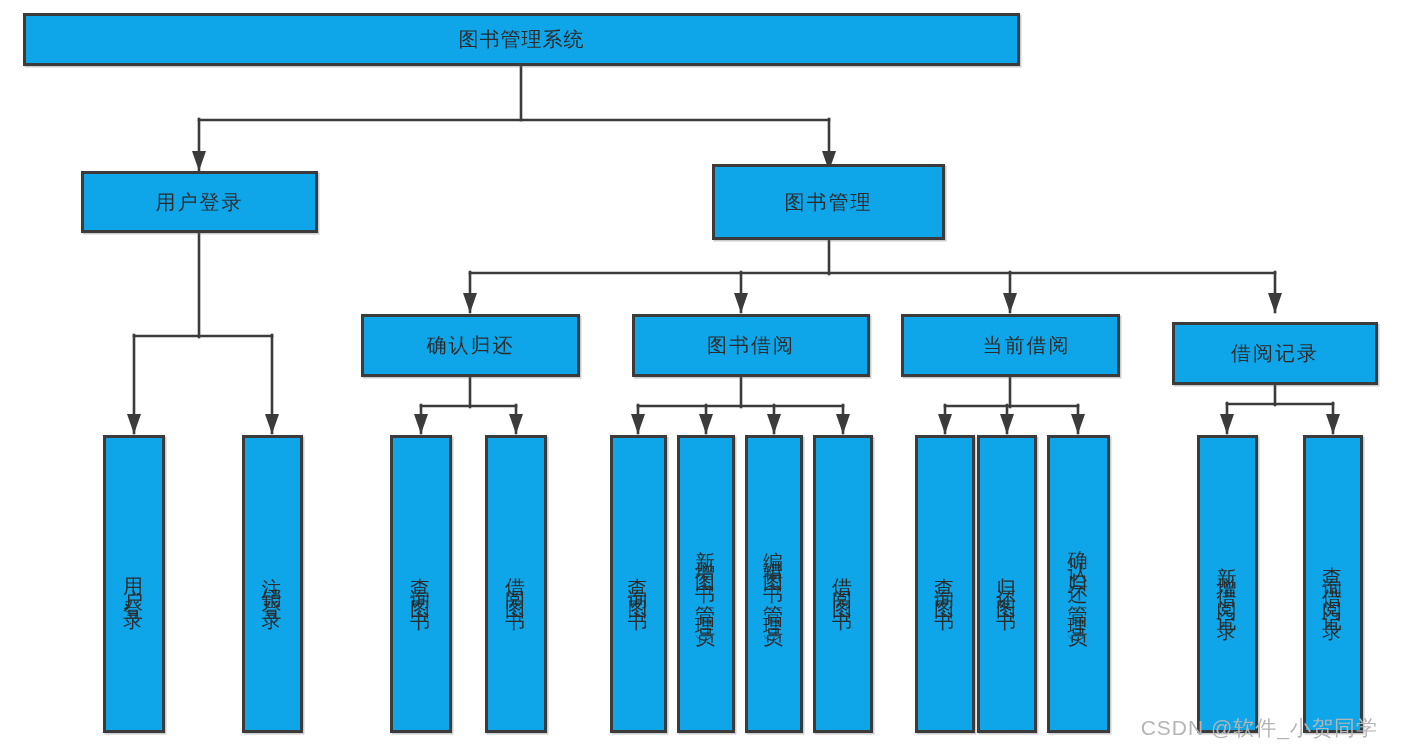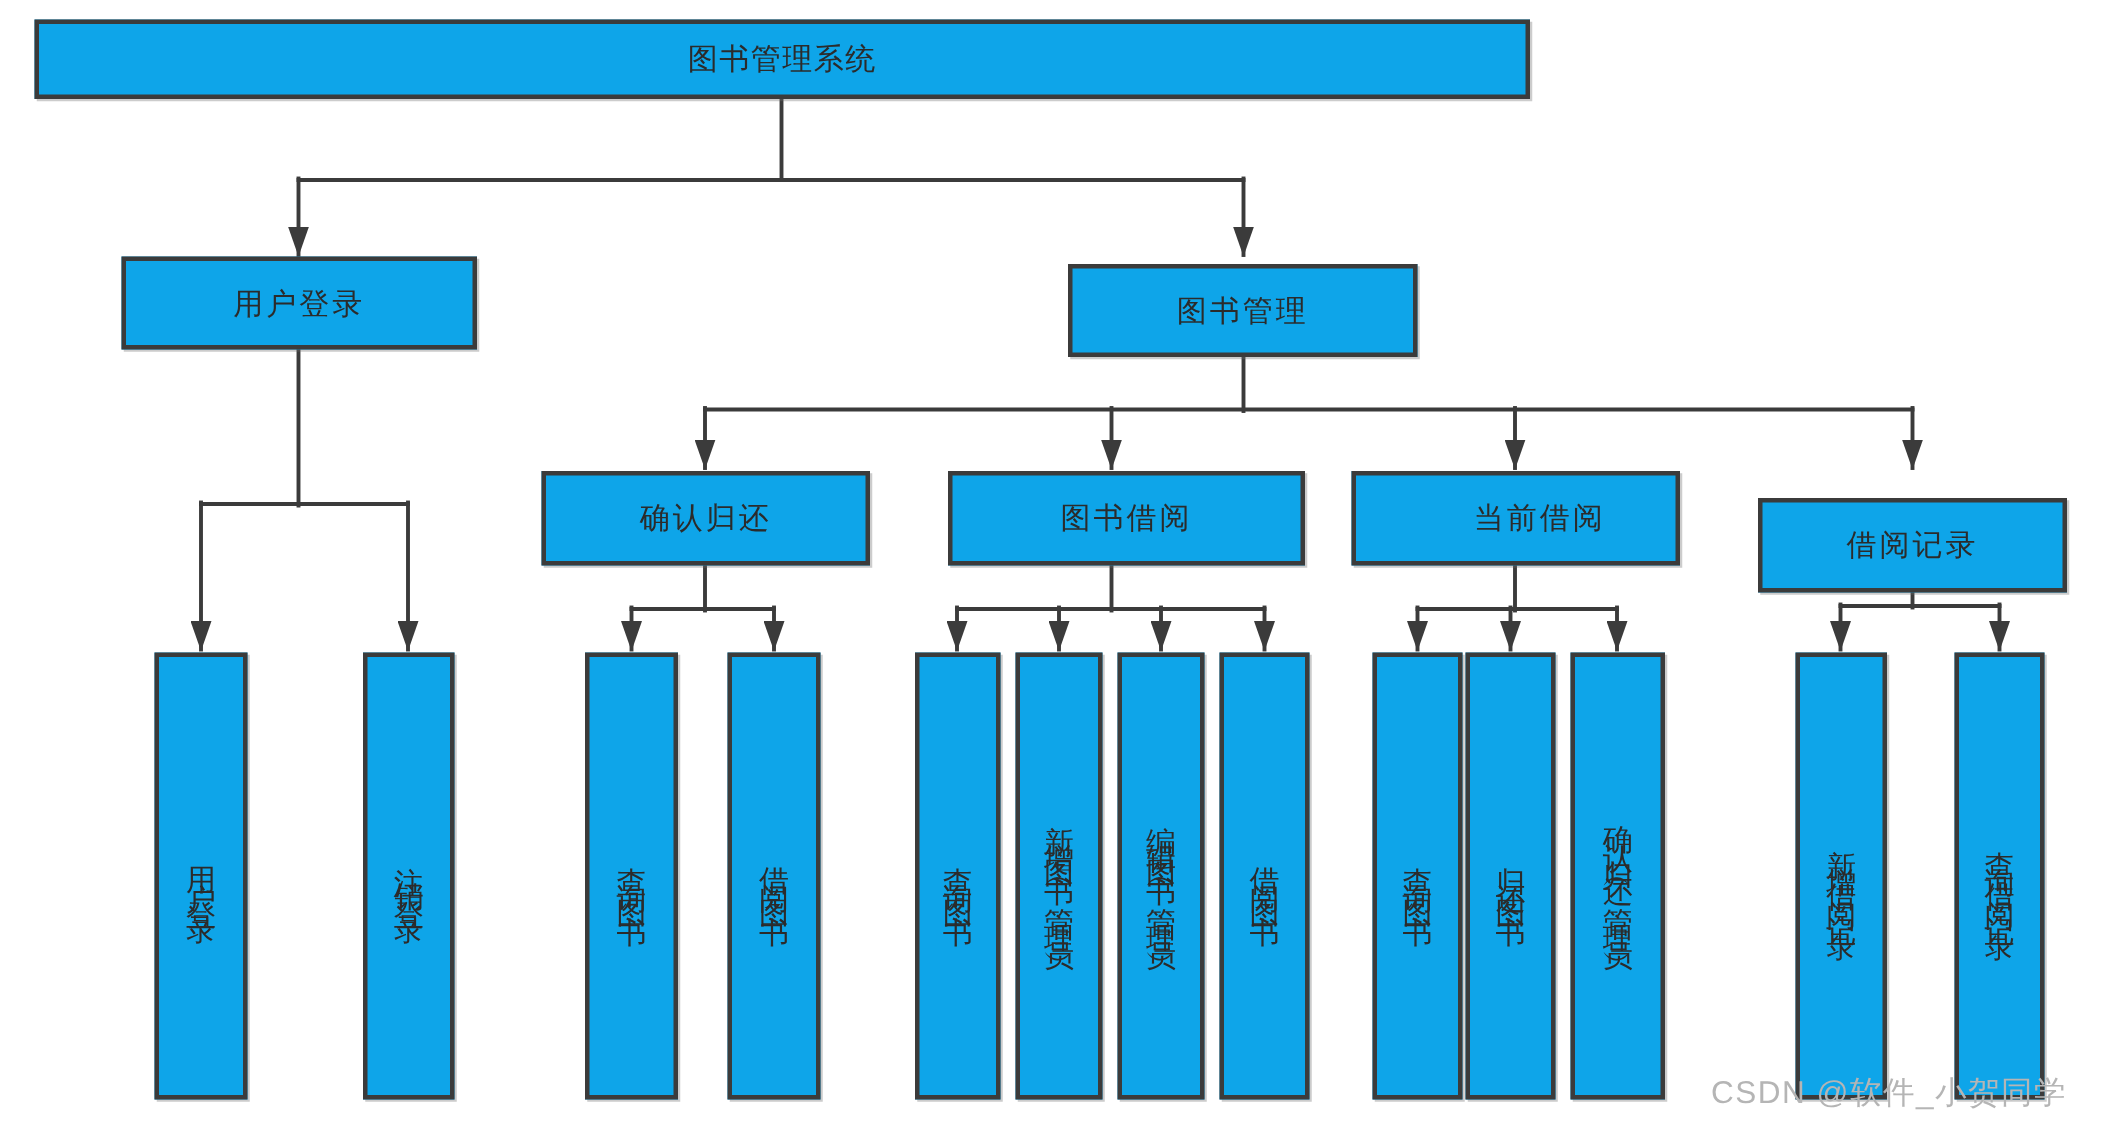--- a/index.html
+++ b/index.html
@@ -120,34 +120,34 @@
     </g>
   </svg>
 
   <div class="box" style="left:23px;top:13px;width:997px;height:53px;">
     <span class="h-label title-label">图书管理系统</span>
   </div>
 
   <div class="box" style="left:81px;top:171px;width:237px;height:62px;">
     <span class="h-label">用户登录</span>
   </div>
-  <div class="box" style="left:712px;top:176px;width:233px;height:62px;">
+  <div class="box" style="left:712px;top:164px;width:233px;height:76px;">
     <span class="h-label">图书管理</span>
   </div>
 
   <div class="box" style="left:361px;top:314px;width:219px;height:63px;">
     <span class="h-label">确认归还</span>
   </div>
   <div class="box" style="left:632px;top:314px;width:238px;height:63px;">
     <span class="h-label">图书借阅</span>
   </div>
   <div class="box" style="left:901px;top:314px;width:219px;height:63px;padding-left:32px;">
     <span class="h-label">当前借阅</span>
   </div>
-  <div class="box" style="left:1172px;top:332px;width:206px;height:63px;">
+  <div class="box" style="left:1172px;top:322px;width:206px;height:63px;">
     <span class="h-label">借阅记录</span>
   </div>
 
   <div class="box" style="left:103px;top:435px;width:62px;height:298px;">
     <span class="v-label">用户登录</span>
   </div>
   <div class="box" style="left:242px;top:435px;width:61px;height:298px;">
     <span class="v-label">注销登录</span>
   </div>
 

